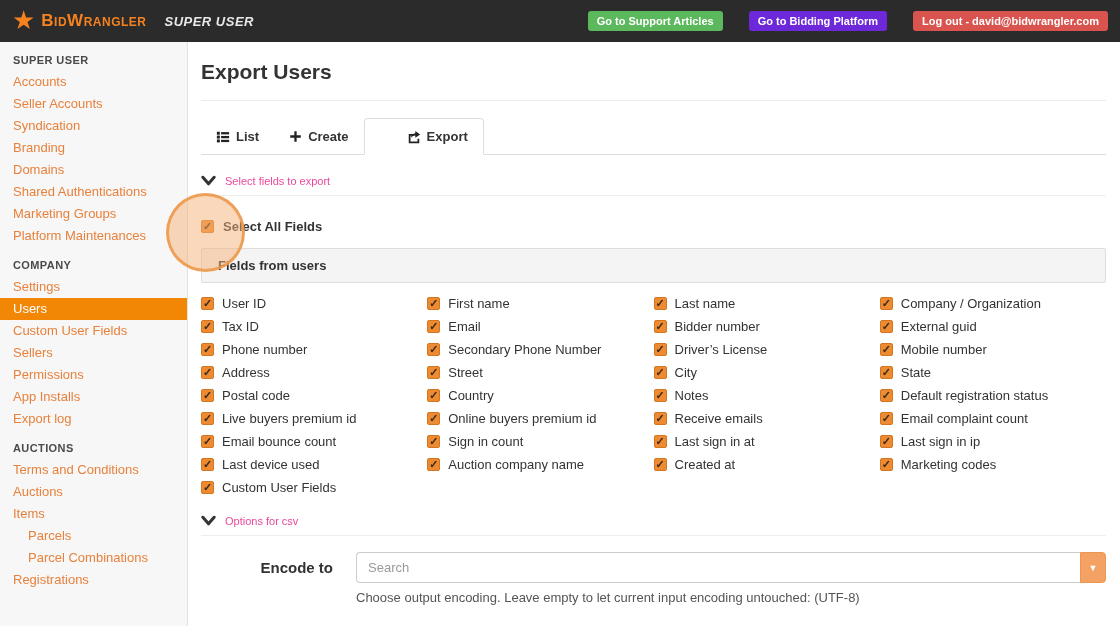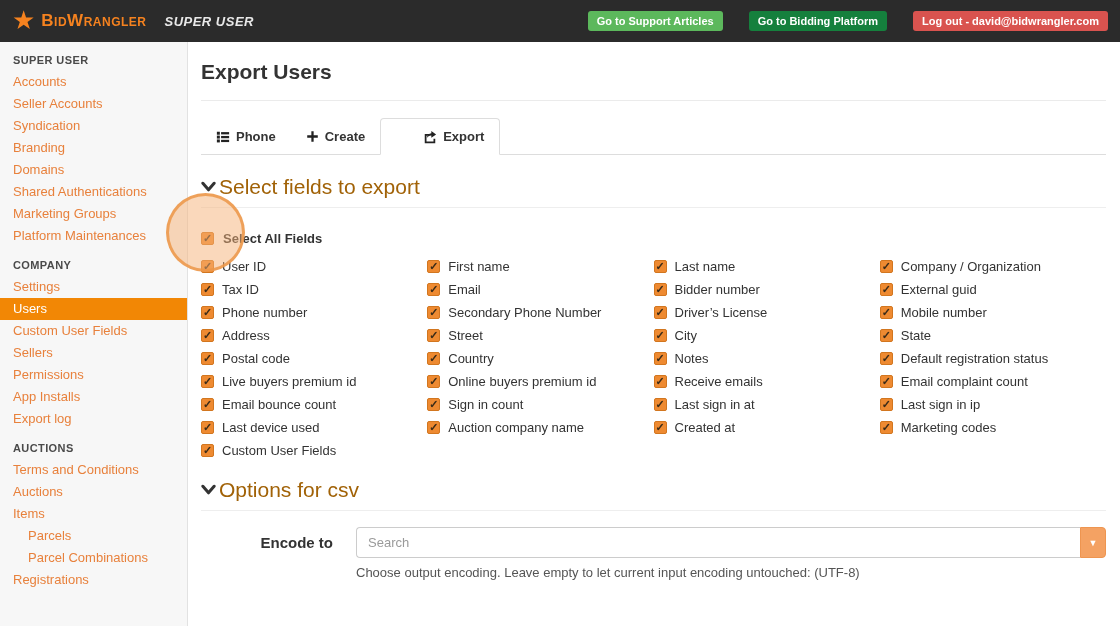--- a/index.html
+++ b/index.html
@@ -43,21 +43,21 @@
     color: #fff;
     font-family: "Liberation Sans", sans-serif;
     font-size: 11px;
     font-weight: 700;
     padding: 4px 9px;
     cursor: pointer;
     white-space: nowrap;
   }
   .top-btn + .top-btn { margin-left: 26px; }
   .btn-green { background: #5cb85c; }
-  .btn-gray { background: #15803d; }
+  .btn-gray { background: #6d28d9; }
   .btn-red { background: #d9534f; }
 
   
   .page { display: flex; height: 584px; }
 
   
   .sidebar {
     width: 188px;
     background: #f7f7f7;
     border-right: 1px solid #e2e2e2;
@@ -130,24 +130,24 @@
     border-radius: 4px 4px 0 0;
     margin-bottom: -1px;
     padding-left: 42px;
   }
   .tab svg { display: block; }
 
   
   .section-heading {
     display: flex;
     align-items: center;
-    gap: 3px;
-    font-size: 21px;
+    gap: 9px;
+    font-size: 11px;
     font-weight: 500;
-    color: #a16207;
+    color: #ec4899;
     padding-bottom: 8px;
     border-bottom: 1px solid #eee;
     margin-top: 20px;
     cursor: pointer;
   }
 
   
   .select-all-row {
     display: flex;
     align-items: center;
@@ -332,21 +332,21 @@
     <div class="tabs">
       <div class="tab">
         <svg width="14" height="14" viewBox="0 0 16 16" fill="#222">
           <rect x="1" y="2" width="3.4" height="3.4"></rect>
             <rect x="1" y="6.4" width="3.4" height="3.4"></rect>
             <rect x="1" y="10.8" width="3.4" height="3.4"></rect>
           <rect x="5.8" y="2.4" width="9.2" height="2.6"></rect>
             <rect x="5.8" y="6.8" width="9.2" height="2.6"></rect>
             <rect x="5.8" y="11.2" width="9.2" height="2.6"></rect>
         </svg>
-        <span>Phone</span>
+        <span>List</span>
       </div>
       <div class="tab">
         <svg width="13" height="13" viewBox="0 0 16 16" fill="#222">
           <path d="M6.6 1.5h2.8v5.1h5.1v2.8H9.4v5.1H6.6V9.4H1.5V6.6h5.1z"></path>
         </svg>
         <span>Create</span>
       </div>
       <div class="tab active">
         <svg width="14" height="14" viewBox="0 0 16 16" fill="#222">
           <path d="M2 4.5h5v2H4v6.5h8v-3h2v5H2z"></path>
@@ -361,20 +361,21 @@
         <path d="M2 2l6 7 6-7" stroke="#333" stroke-width="3.2" fill="none" stroke-linecap="round" stroke-linejoin="round"></path>
       </svg>
       <span>Select fields to export</span>
     </div>
 
     <label class="select-all-row">
       <span class="cb">✓</span>
       <span>Select All Fields</span>
     </label>
 
+    <div class="group-header">Fields from users</div>
 
     <div class="fields-grid">
 
         <label class="field-item">
           <span class="cb">✓</span>
           <span>User ID</span>
         </label>
 
         <label class="field-item">
           <span class="cb">✓</span>

